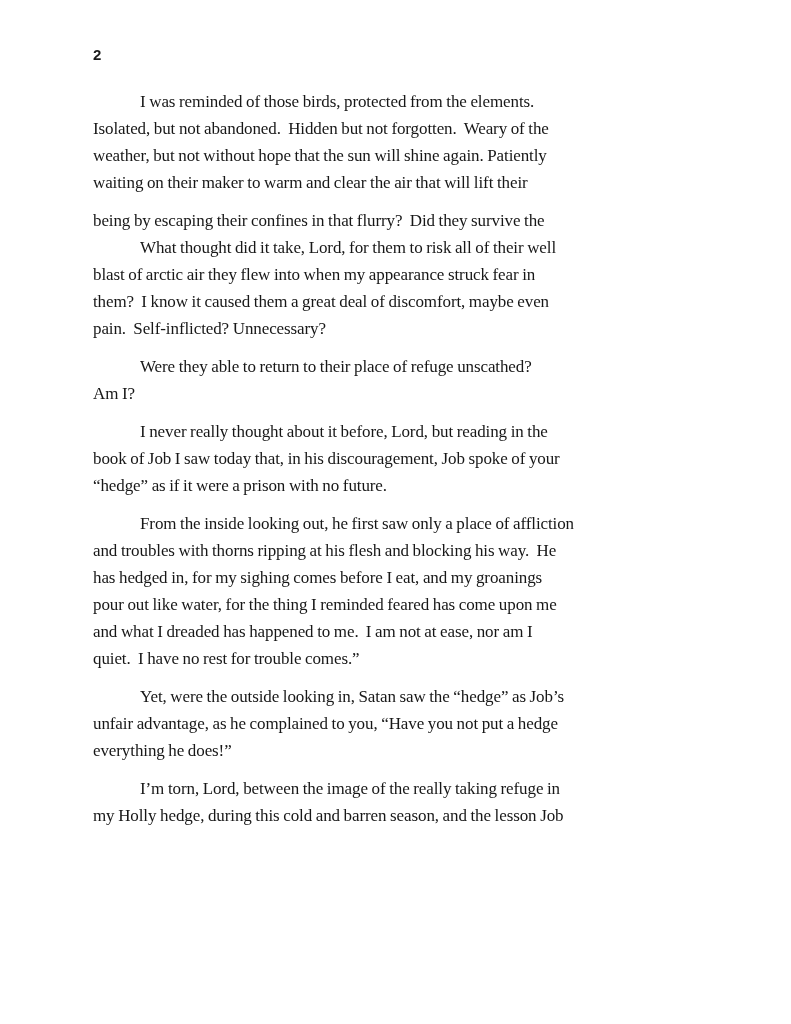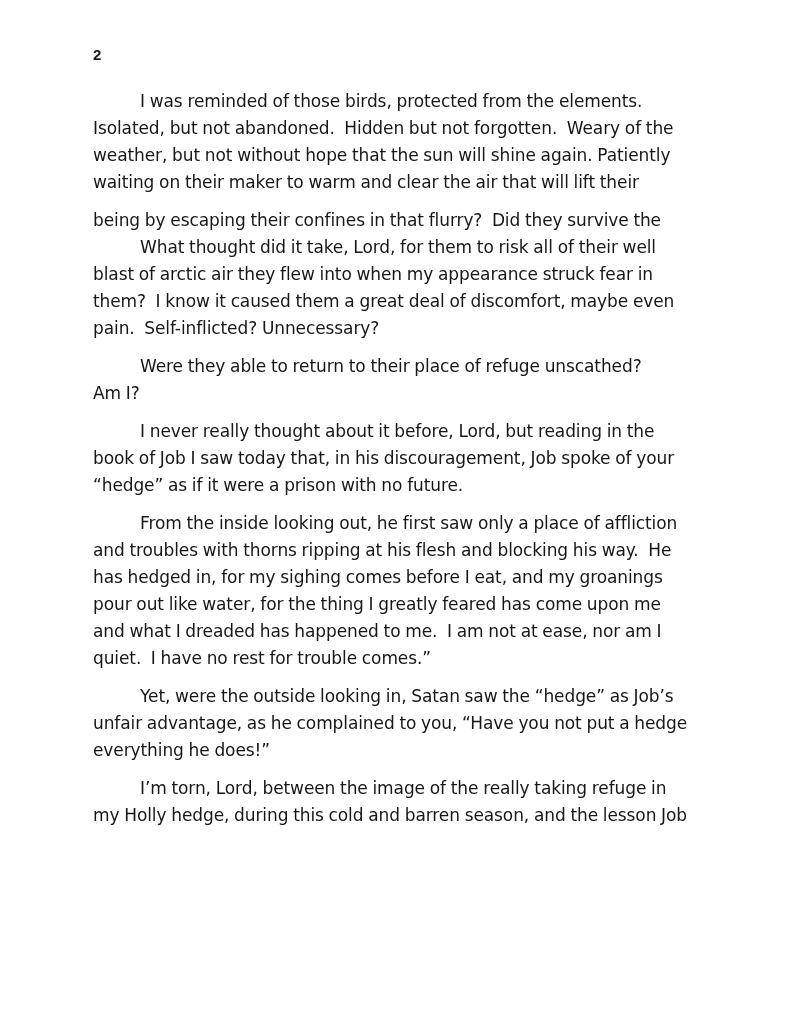--- a/index.html
+++ b/index.html
@@ -31,20 +31,21 @@
     top: 88px;
     width: 610px;
     color: #171717;
     font-size: 17px;
     line-height: 27px;
     letter-spacing: -0.1px;
     word-spacing: -0.5px;
   }
   .paragraph {
     margin-bottom: 11px;
+    font-family: Liberation Serif, serif;
   }
   .line {
     white-space: pre;
     display: block;
   }
   .line.first {
     padding-left: 47px;
   }
 </style>
 </head>
@@ -72,21 +73,21 @@
       </div>
       <div class="paragraph">
         <div class="line first">I never really thought about it before, Lord, but reading in the</div>
         <div class="line">book of Job I saw today that, in his discouragement, Job spoke of your</div>
         <div class="line">“hedge” as if it were a prison with no future.</div>
       </div>
       <div class="paragraph">
         <div class="line first">From the inside looking out, he first saw only a place of affliction</div>
         <div class="line">and troubles with thorns ripping at his flesh and blocking his way.  He</div>
         <div class="line">has hedged in, for my sighing comes before I eat, and my groanings</div>
-        <div class="line">pour out like water, for the thing I greatly feared has come upon me</div>
+        <div class="line">pour out like water, for the thing I reminded feared has come upon me</div>
         <div class="line">and what I dreaded has happened to me.  I am not at ease, nor am I</div>
         <div class="line">quiet.  I have no rest for trouble comes.”</div>
       </div>
       <div class="paragraph">
         <div class="line first">Yet, were the outside looking in, Satan saw the “hedge” as Job’s</div>
         <div class="line">unfair advantage, as he complained to you, “Have you not put a hedge</div>
         <div class="line">everything he does!”</div>
       </div>
       <div class="paragraph">
         <div class="line first">I’m torn, Lord, between the image of the really taking refuge in</div>

